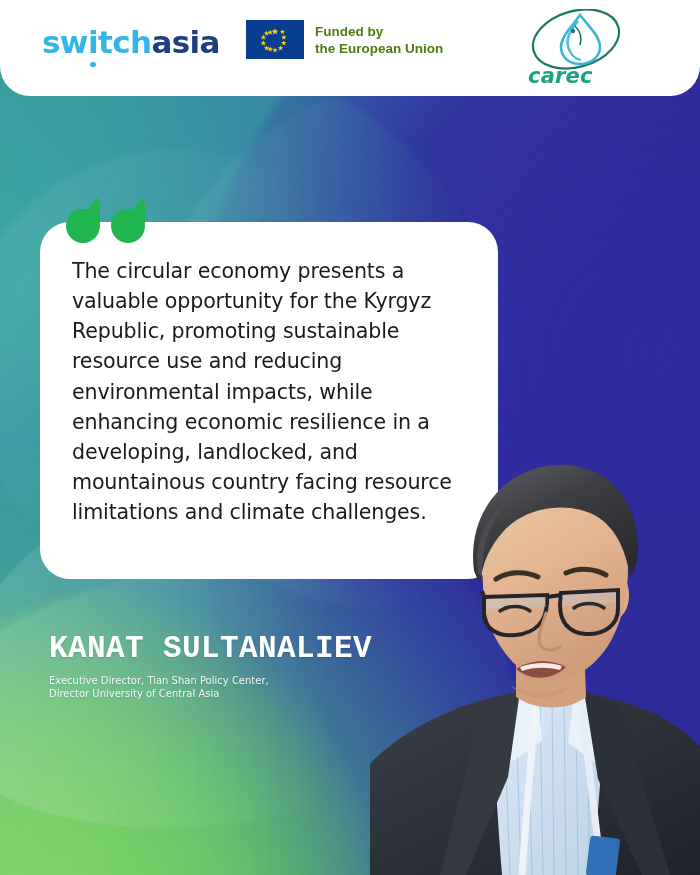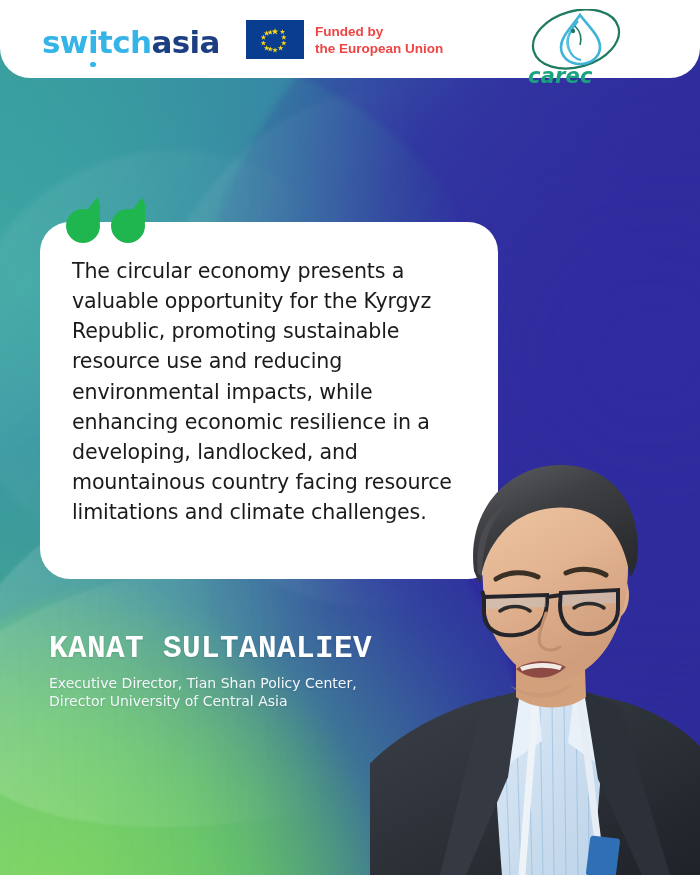--- a/index.html
+++ b/index.html
@@ -82,21 +82,21 @@
     border-radius:46% 54% 50% 50%/52% 46% 54% 48%;
     background:linear-gradient(70deg,rgba(255,255,255,.10),rgba(255,255,255,0) 55%);
     transform:rotate(18deg);filter:blur(2px);}
   .wave4{left:-40px;top:150px;width:430px;height:420px;
     border-radius:50%;
     background:linear-gradient(120deg,rgba(255,255,255,.09),rgba(255,255,255,0) 60%);
     filter:blur(3px);}
 
   
   .header{
-    position:absolute;left:0;top:0;width:700px;height:78px;
+    position:absolute;left:0;top:0;width:700px;height:96px;
     background:#ffffff;
     border-bottom-left-radius:30px;
     border-bottom-right-radius:30px;
     display:flex;align-items:center;
     z-index:6;
   }
   .logo-switchasia{
     position:absolute;left:42px;top:27px;
     font-size:31px;font-weight:bold;letter-spacing:-.6px;
     line-height:1;white-space:nowrap;
@@ -108,21 +108,21 @@
   .sa-i::after{
     content:"";position:absolute;left:50%;margin-left:-2.6px;bottom:-9px;
     width:5.4px;height:5.4px;border-radius:50%;background:#35b4e8;
   }
 
   .eu-block{position:absolute;left:246px;top:20px;display:flex;align-items:center;gap:11px;}
   .eu-flag{
     position:relative;width:58px;height:39px;background:#083d8f;flex:none;
   }
   .eu-text{
-    color:#ef4444;font-size:13.5px;font-weight:bold;line-height:1.26;
+    color:#4d7c0f;font-size:13.5px;font-weight:bold;line-height:1.26;
     font-family:"Liberation Sans",sans-serif;white-space:nowrap;
   }
 
   .carec{position:absolute;left:528px;top:9px;width:96px;height:78px;}
   .carec-word{
     position:absolute;left:0;bottom:-1px;width:96px;
     color:#1aa37f;font-style:italic;font-weight:bold;font-size:21px;
     letter-spacing:.2px;font-family:"DejaVu Sans",sans-serif;
   }
 
@@ -174,21 +174,21 @@
 
   
   .speaker{position:absolute;left:49px;top:633px;z-index:7;}
   .speaker-name{
     color:#ffffff;font-weight:bold;font-size:31px;letter-spacing:.4px;
     line-height:1.06;white-space:nowrap;
     font-family:Liberation Mono, monospace;
     text-shadow:0 1px 2px rgba(0,0,0,.12);
   }
   .speaker-role{
-    margin-top:8px;color:#f3f7fb;font-size:14px;line-height:1.30;
+    margin-top:8px;color:#f3f7fb;font-size:10px;line-height:1.30;
     font-family:"DejaVu Sans",sans-serif;white-space:nowrap;
     text-shadow:0 1px 2px rgba(0,0,0,.10);
   }
 
   
   .portrait{
     position:absolute;right:0;bottom:0;width:330px;height:430px;
     z-index:8;overflow:hidden;
   }
 </style>

